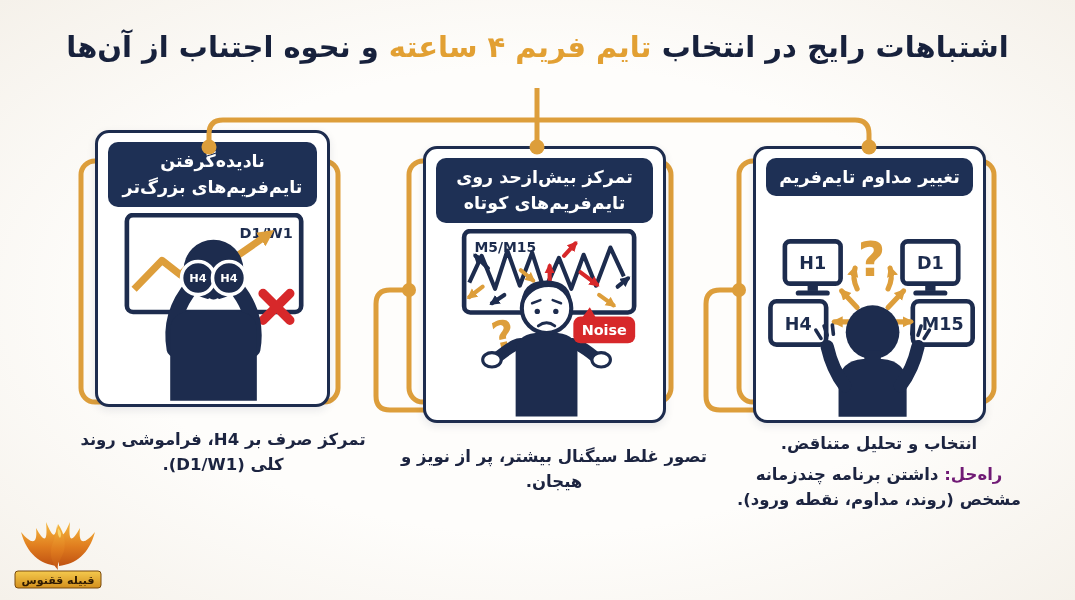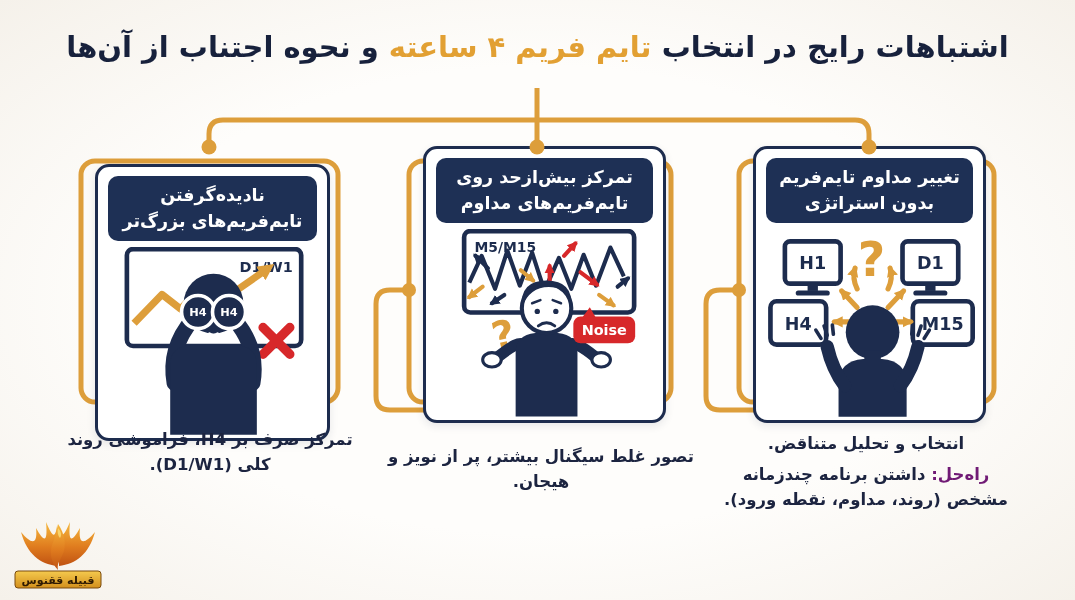--- a/index.html
+++ b/index.html
@@ -27,21 +27,21 @@
   .panel-header{
     margin:9px 10px 0 10px;background:#1e3055;border-radius:10px;
     color:#ffffff;font-weight:bold;font-size:17.5px;line-height:1.5;
     text-align:center;direction:rtl;padding:6px 2px;
   }
   .panel-header div{white-space:nowrap;}
   .illus{position:absolute;left:0;right:0;top:80px;bottom:2px;}
   
   .caption{
     z-index:2;width:310px;text-align:center;direction:rtl;
-    font-size:16.5px;font-weight:bold;color:#1c2440;line-height:1.5;
+    font-size:16.5px;font-weight:bold;color:#1c2440;line-height:1.5;margin-left:13px;
   }
   .caption .solution{margin-top:6px;}
   .caption .sol-label{color:#701a75;}
   
   .logo{z-index:2;left:12px;top:514px;width:92px;height:80px;}
 </style>
 </head>
 <body>
 
 <div class="abs title">
@@ -55,21 +55,21 @@
     <rect x="81" y="161" width="257" height="241" rx="14"></rect>
     <rect x="409" y="161" width="262" height="241" rx="14"></rect>
     <rect x="739" y="161" width="255" height="241" rx="14"></rect>
     <path d="M 409 290 H 390 Q 376 290 376 304 V 396 Q 376 410 390 410 H 448"></path>
     <path d="M 739 290 H 720 Q 706 290 706 304 V 396 Q 706 410 720 410 H 778"></path>
   </g>
   <circle cx="409" cy="290" r="7" fill="#dd9e3b"></circle>
   <circle cx="739" cy="290" r="7" fill="#dd9e3b"></circle>
 </svg>
 
-<div class="abs panel" style="left:95px;top:164px;width:229px;height:271px;">
+<div class="abs panel" style="left:95px;top:130px;width:229px;height:271px;">
   <div class="panel-header">
     <div>نادیده‌گرفتن</div>
     <div>تایم‌فریم‌های بزرگ‌تر</div>
   </div>
   <svg class="illus" viewBox="0 0 222 182" preserveAspectRatio="xMidYMin meet">
     <defs>
       <marker id="ah-big-o" markerUnits="userSpaceOnUse" markerWidth="26" markerHeight="26" refX="10" refY="8" orient="auto">
         <path d="M0,0 L16,8 L0,16 Z" fill="#dd9e3b"></path>
       </marker>
     </defs>
@@ -90,21 +90,21 @@
       <text x="97" y="67" text-anchor="middle" font-size="11" font-weight="bold" fill="#ffffff">H4</text>
       <text x="127" y="67" text-anchor="middle" font-size="11" font-weight="bold" fill="#ffffff">H4</text>
       <path d="M 108 84 Q 112 87 116 84" stroke="#ffffff" stroke-width="2.5" fill="none" stroke-linecap="round"></path>
     </g>
   </svg>
 </div>
 
 <div class="abs panel" style="left:423px;top:146px;width:237px;height:271px;">
   <div class="panel-header">
     <div>تمرکز بیش‌ازحد روی</div>
-    <div>تایم‌فریم‌های مداوم</div>
+    <div>تایم‌فریم‌های کوتاه</div>
   </div>
   <svg class="illus" viewBox="0 0 230 182" preserveAspectRatio="xMidYMin meet">
     <defs>
       <marker id="ah-n" markerUnits="userSpaceOnUse" markerWidth="12" markerHeight="12" refX="7" refY="5" orient="auto">
           <path d="M0,0 L10,5 L0,10 Z" fill="#1d2c4e"></path>
         </marker>
       <marker id="ah-o" markerUnits="userSpaceOnUse" markerWidth="12" markerHeight="12" refX="7" refY="5" orient="auto">
           <path d="M0,0 L10,5 L0,10 Z" fill="#dd9e3b"></path>
         </marker>
       <marker id="ah-r" markerUnits="userSpaceOnUse" markerWidth="12" markerHeight="12" refX="7" refY="5" orient="auto">
@@ -143,21 +143,20 @@
       <path d="M 150 88 L 159 76 L 166 88 Z" fill="#d7282a"></path>
       <rect x="143" y="85" width="60" height="26" rx="7" fill="#d7282a"></rect>
       <text x="173" y="103" text-anchor="middle" font-size="14" font-weight="bold" fill="#ffffff">Noise</text>
     </g>
   </svg>
 </div>
 
 <div class="abs panel" style="left:753px;top:146px;width:227px;height:271px;">
   <div class="panel-header">
     <div>تغییر مداوم تایم‌فریم</div>
-    <div>بدون استراتژی</div>
   </div>
   <svg class="illus" viewBox="0 0 220 182" preserveAspectRatio="xMidYMin meet">
     <defs>
       <marker id="ah-o2" markerUnits="userSpaceOnUse" markerWidth="14" markerHeight="14" refX="8" refY="5.5" orient="auto">
           <path d="M0,0 L11,5.5 L0,11 Z" fill="#dd9e3b"></path>
         </marker>
     </defs>
     <text x="112" y="46" text-anchor="middle" font-size="46" font-weight="bold" fill="#dd9e3b">?</text>
     <g>
       <rect x="28" y="12" width="54" height="41" rx="5" fill="#ffffff" stroke="#1d2c4e" stroke-width="4.5"></rect>

